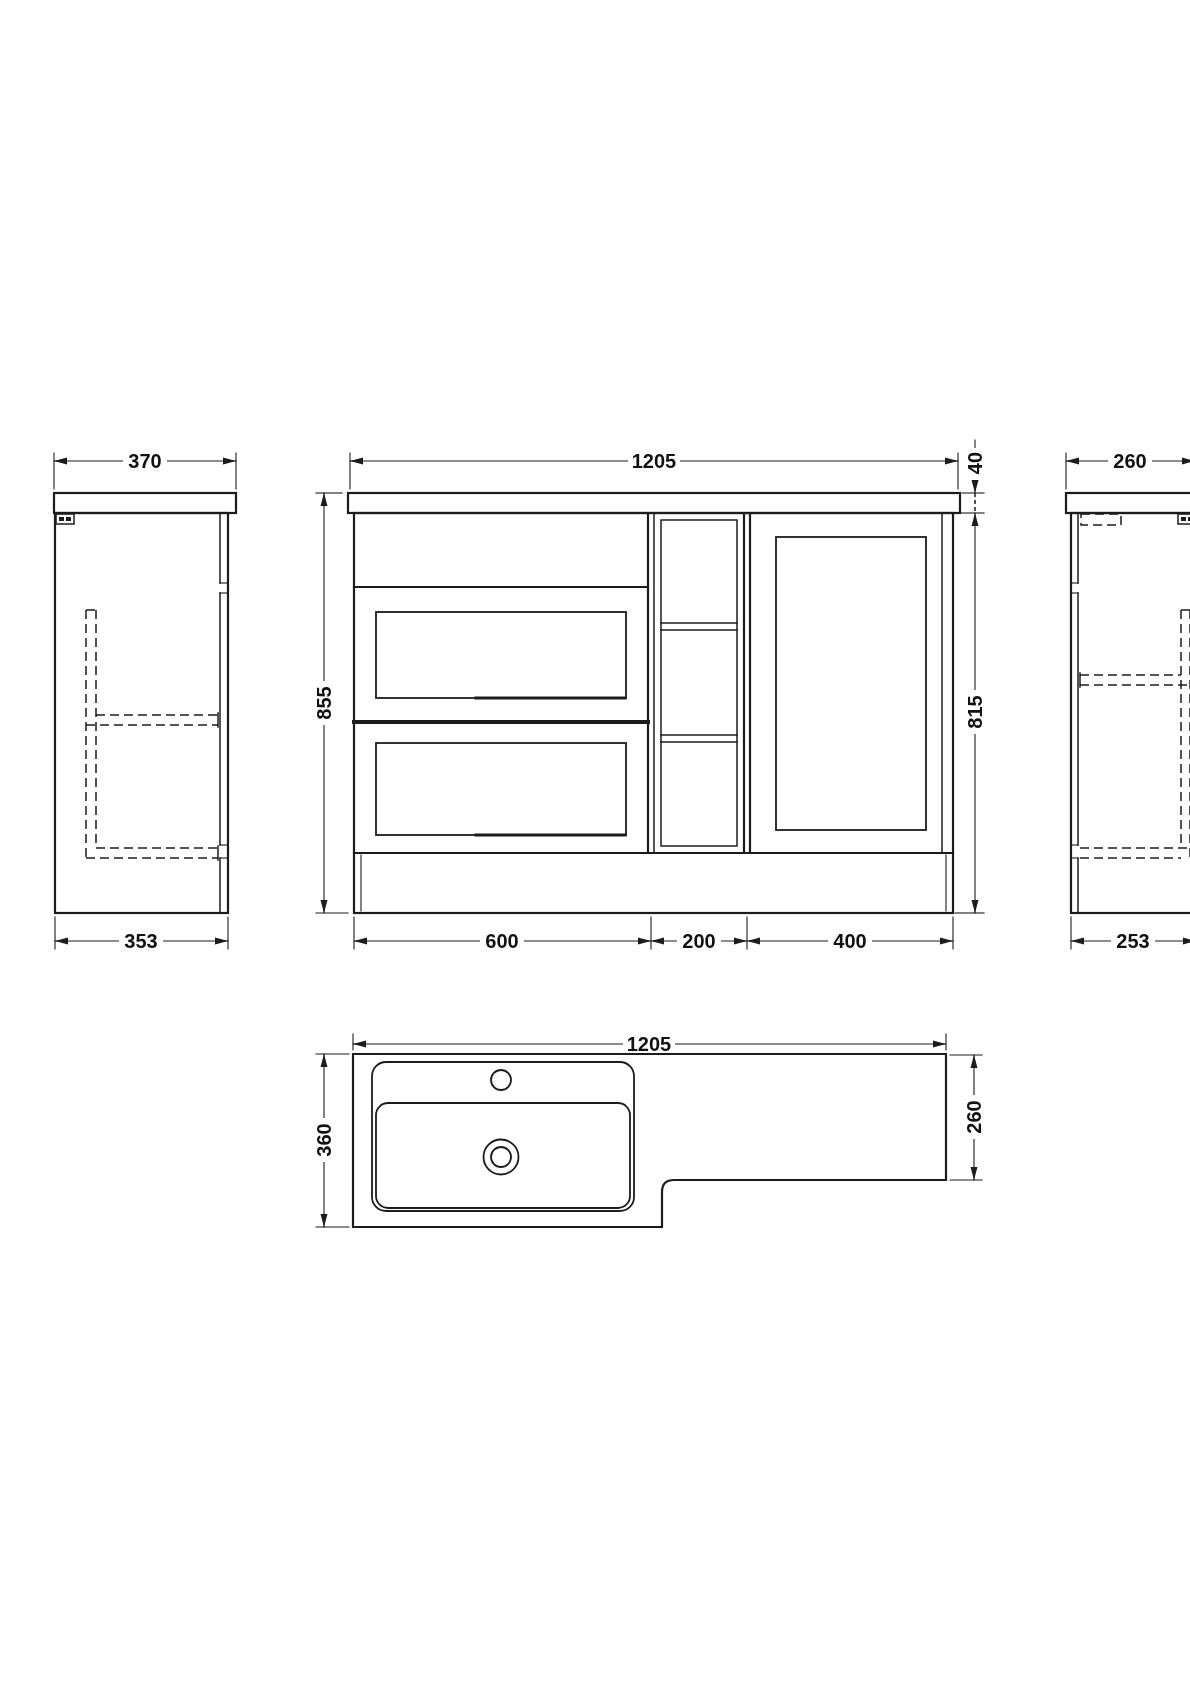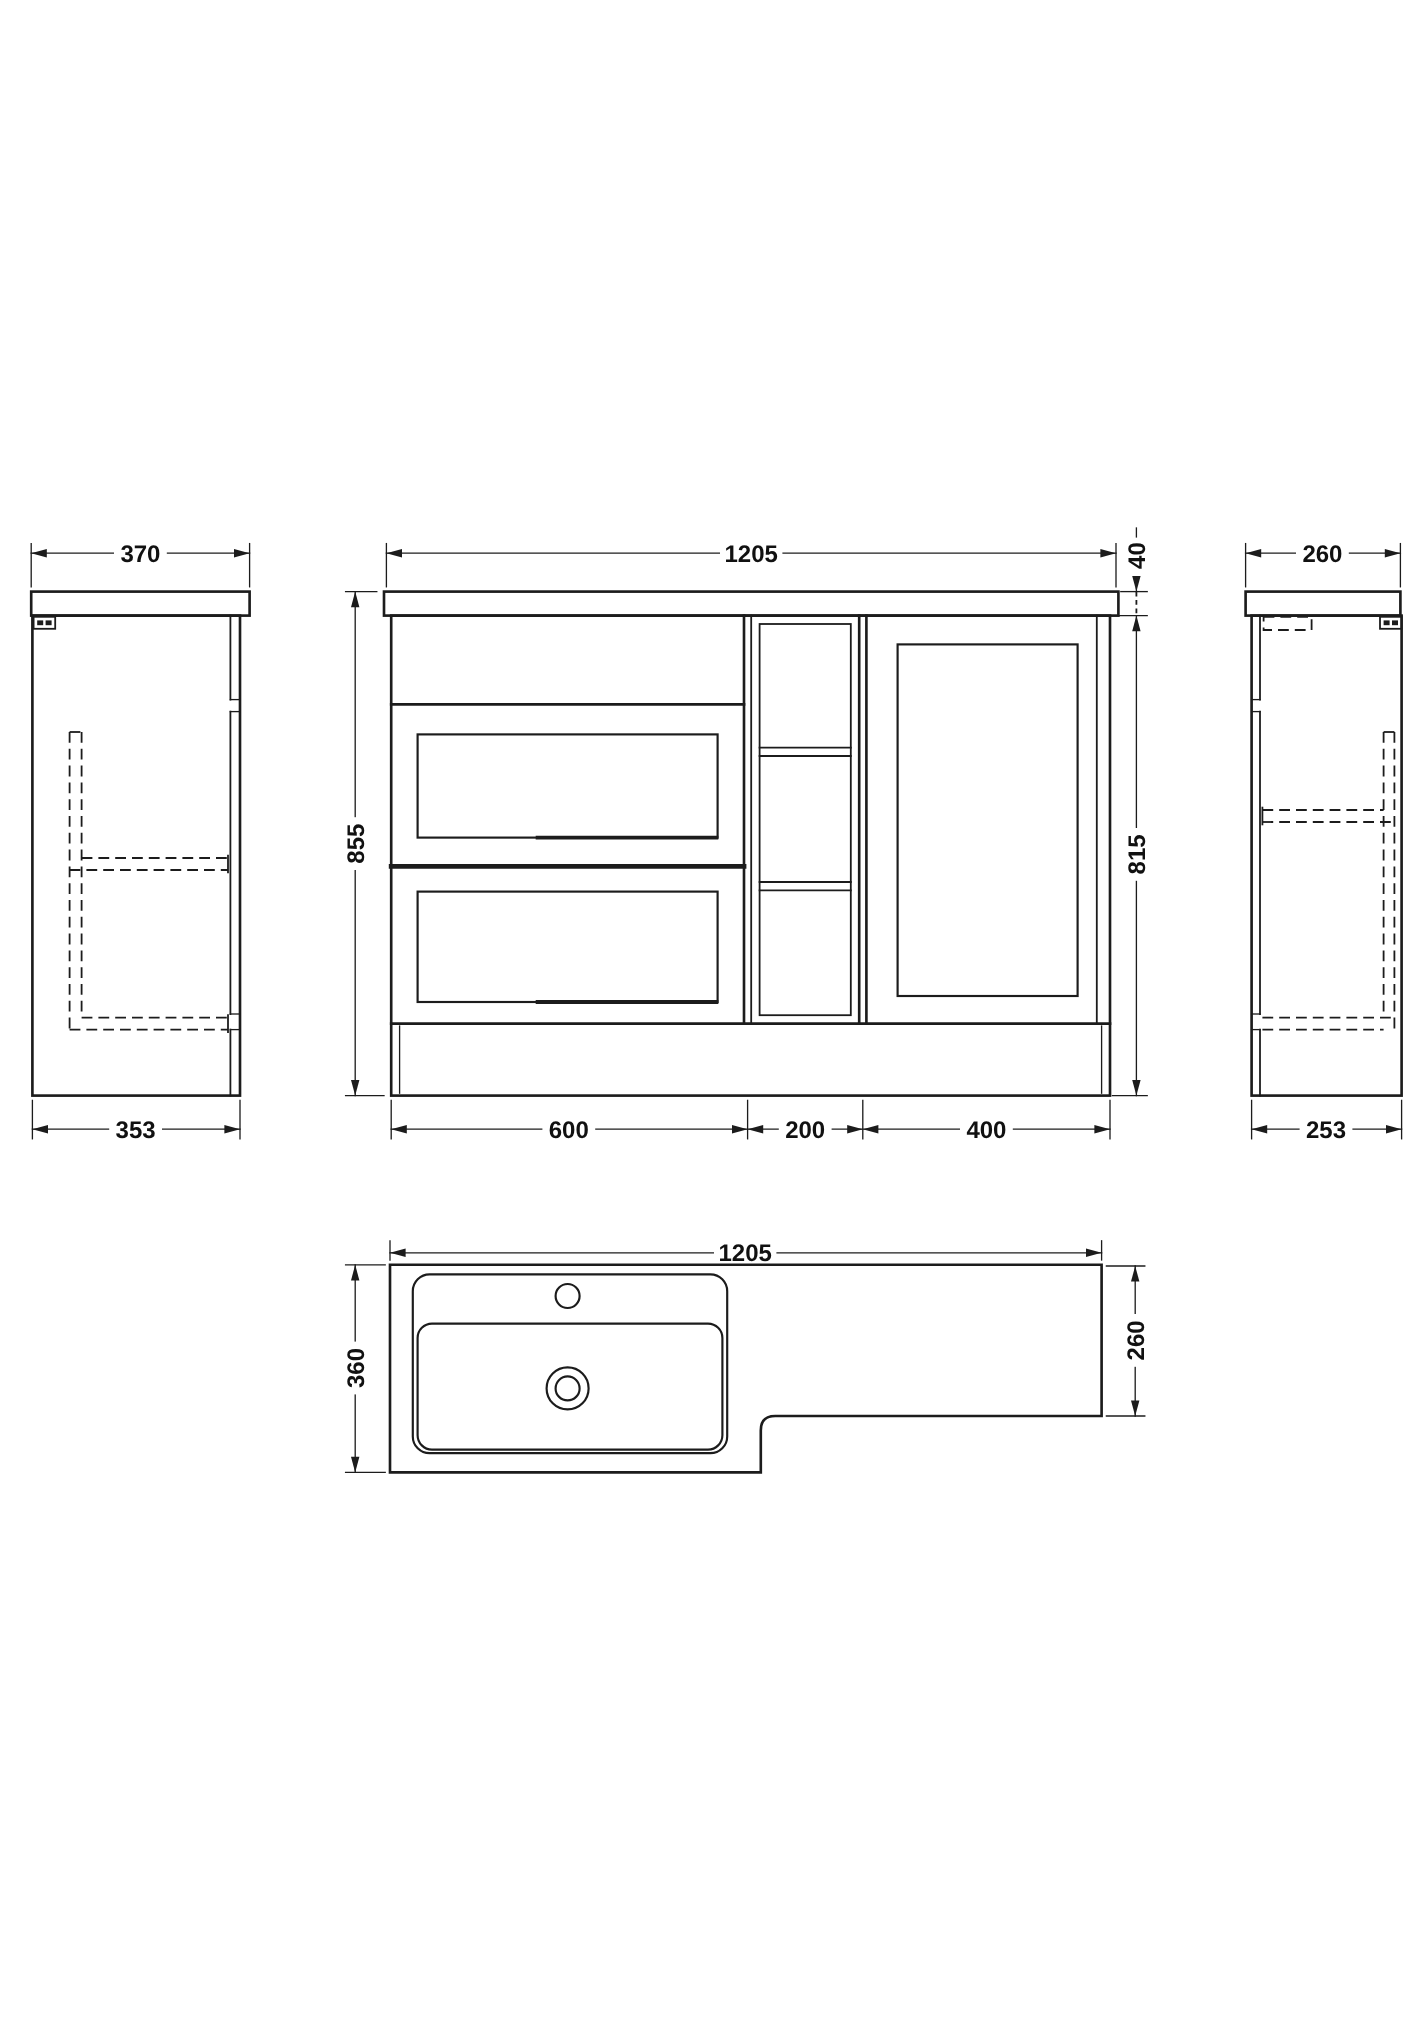--- a/index.html
+++ b/index.html
@@ -1,16 +1,16 @@
 <!DOCTYPE html>
 <html><head>
 <meta charset="utf-8">
 <style>
   html,body{margin:0;padding:0;background:#ffffff;}
-  .page{width:1054px;height:1684px;background:#ffffff;position:relative;}
+  .page{width:1054px;height:1684px;background:#ffffff;position:relative;padding-left:28px;}
   svg{display:block;}
   .ol{stroke:#1c1c1c;fill:none;stroke-width:2.2;stroke-linecap:square;}
   .md{stroke:#1c1c1c;fill:none;stroke-width:1.8;stroke-linecap:square;}
   .tn{stroke:#1c1c1c;fill:none;stroke-width:1.5;stroke-linecap:square;}
   .hv{stroke:#1c1c1c;fill:none;stroke-width:4;stroke-linecap:square;}
   .sh{stroke:#1c1c1c;fill:none;stroke-width:3.2;stroke-linecap:square;}
   .dim{stroke:#1c1c1c;fill:none;stroke-width:1.1;stroke-linecap:square;}
   .dsh{stroke:#1c1c1c;fill:none;stroke-width:1.5;stroke-dasharray:9 5;stroke-linecap:butt;}
   .dsh2{stroke:#1c1c1c;fill:none;stroke-width:1.5;stroke-dasharray:4 3;stroke-linecap:butt;}
   .arr{fill:#1c1c1c;stroke:none;}

